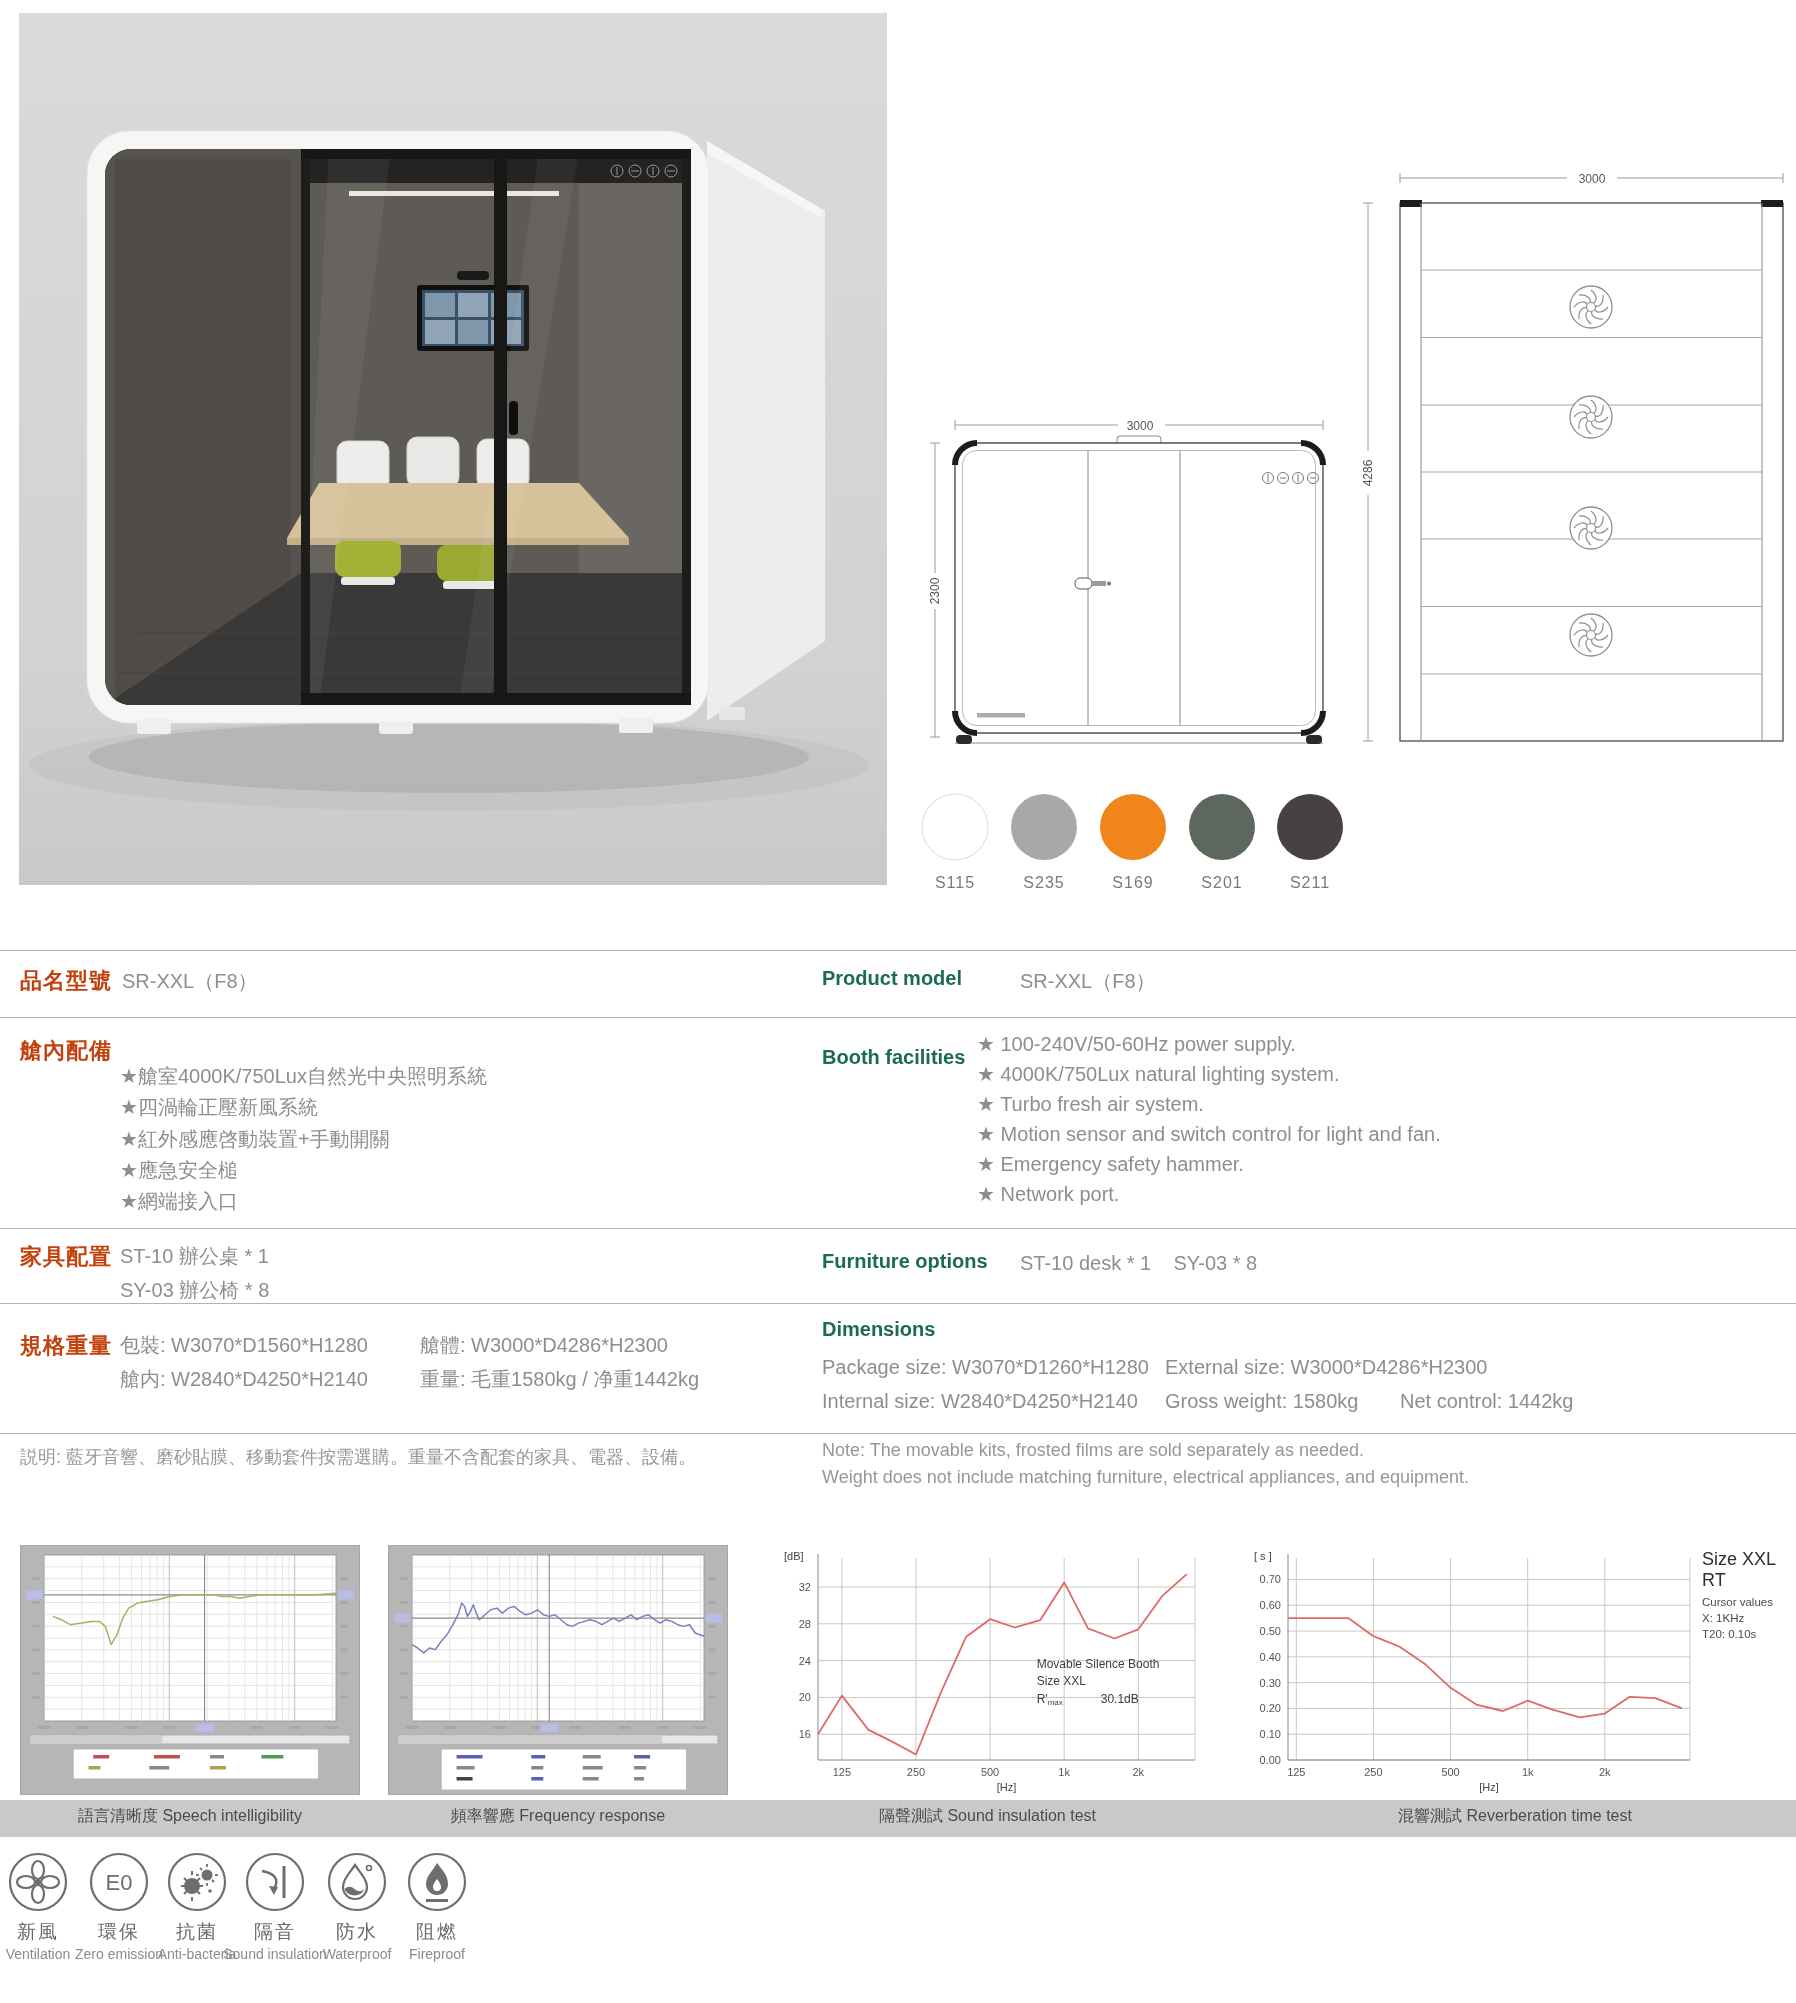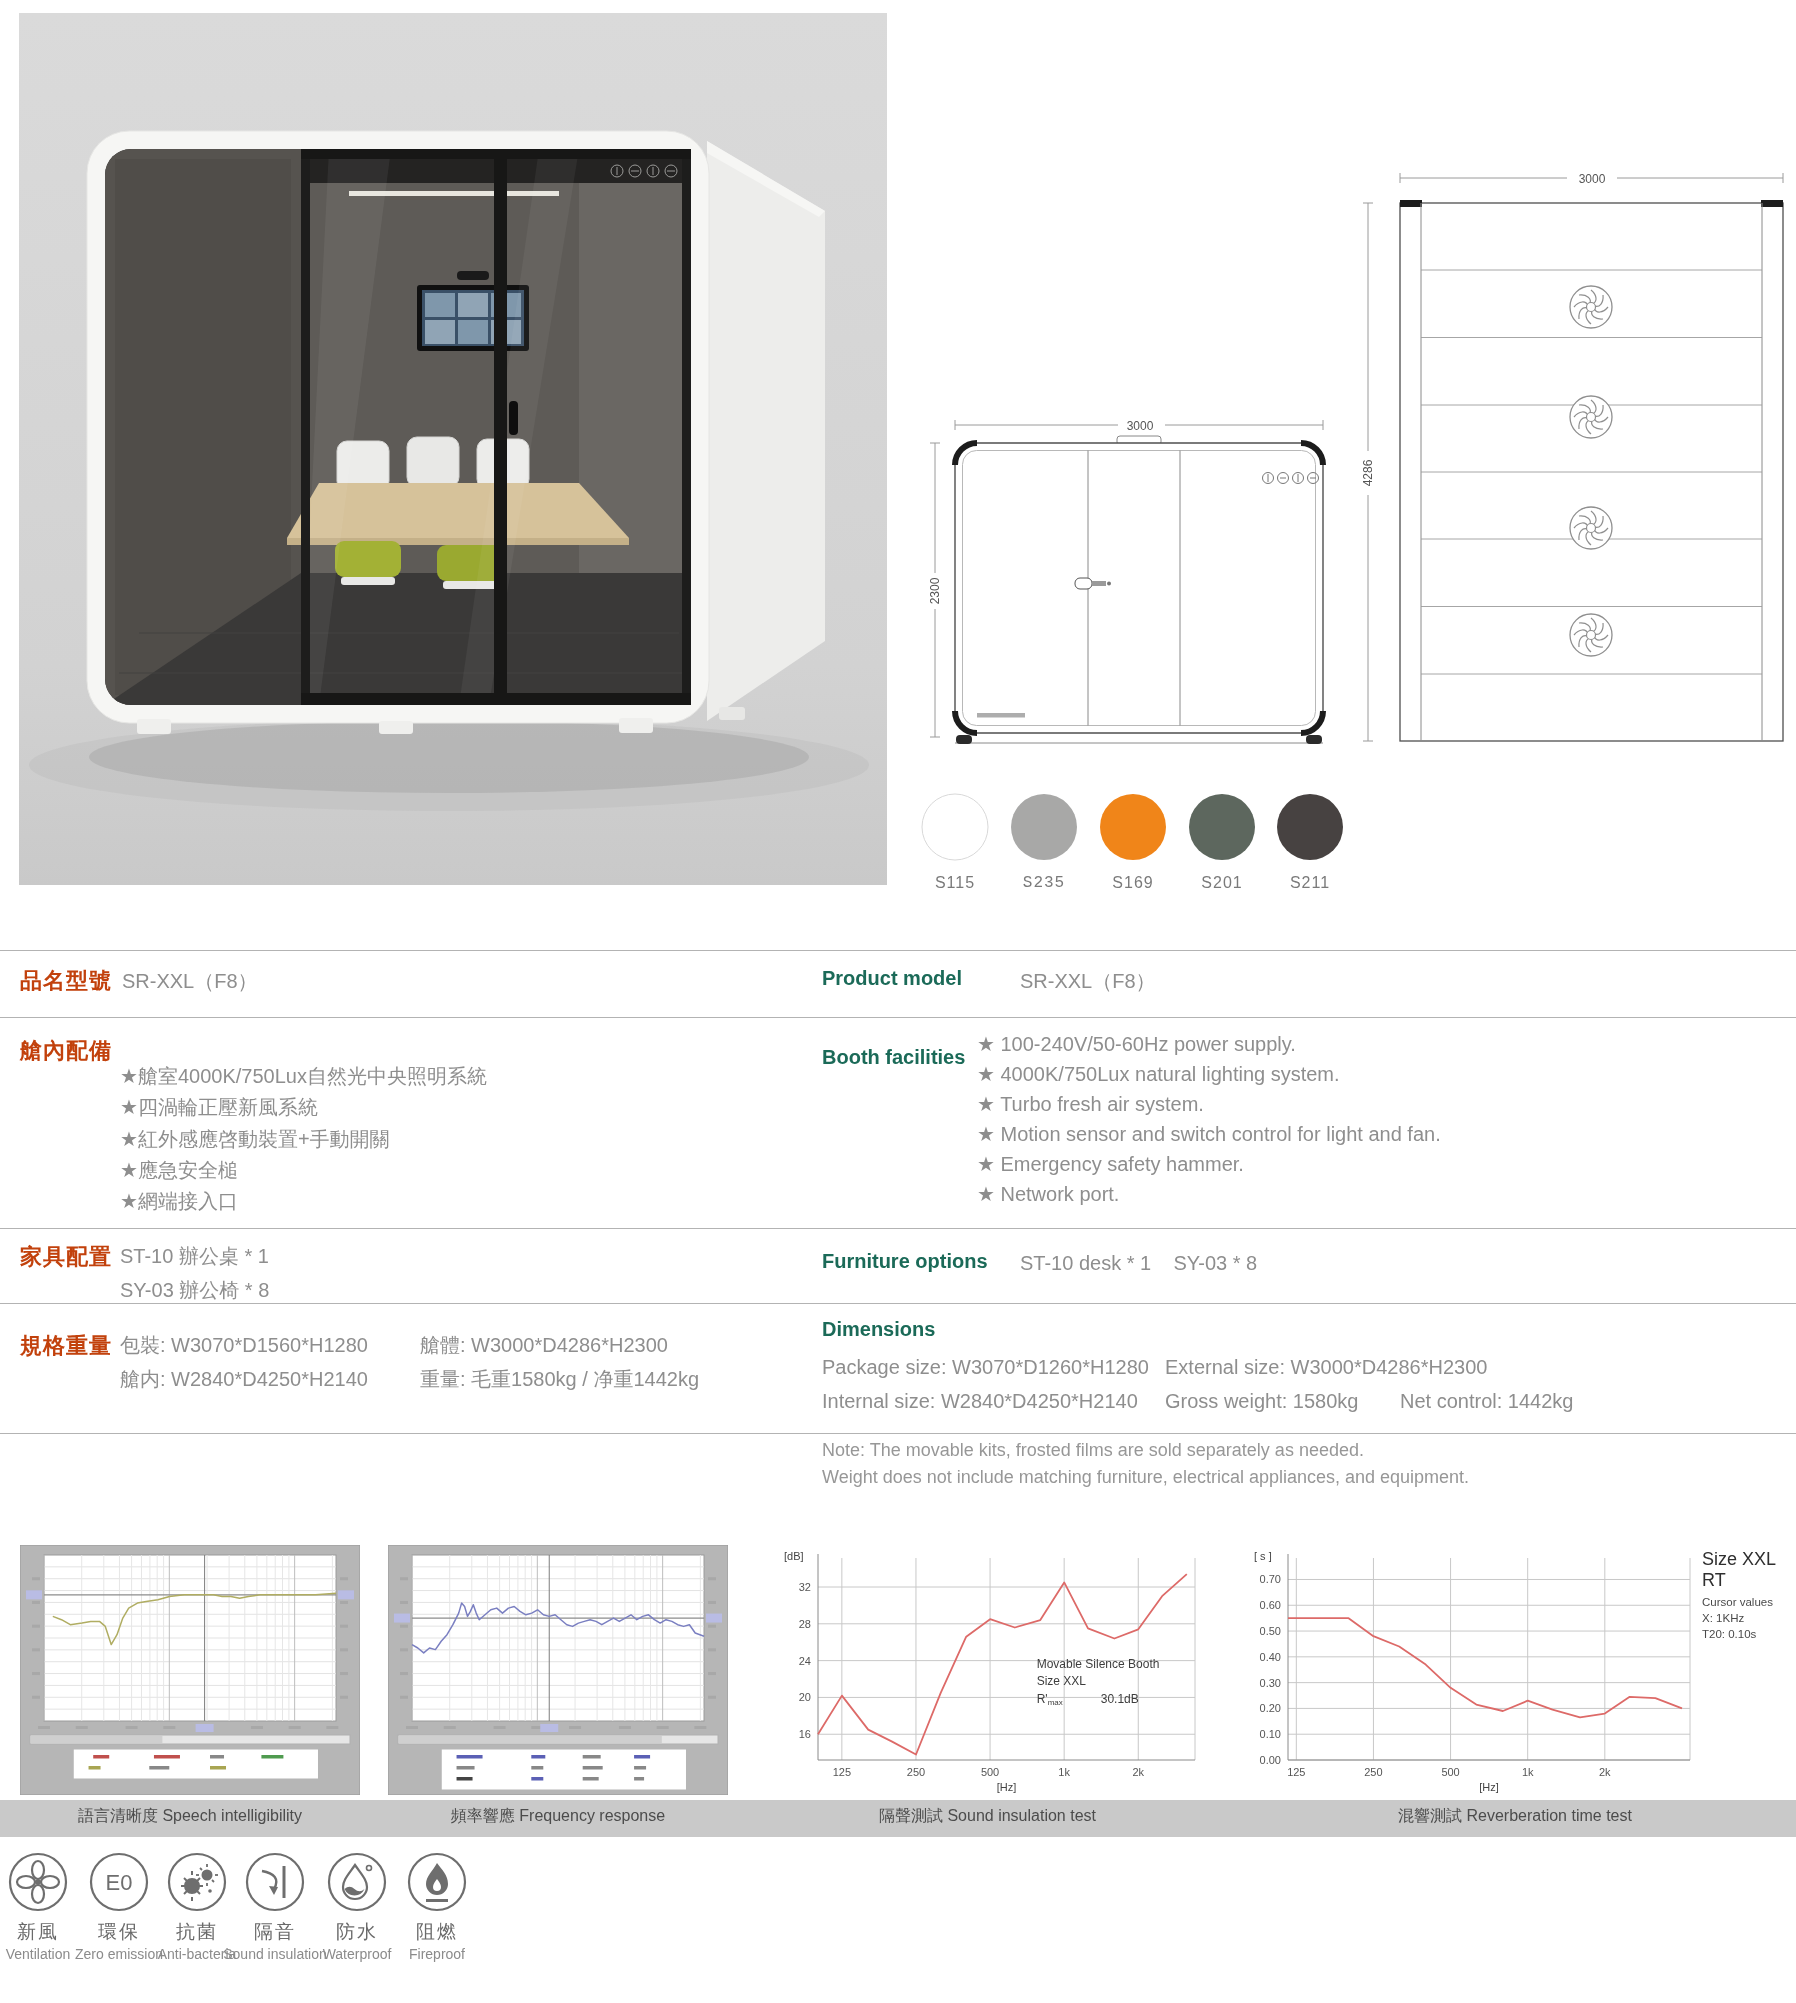--- a/index.html
+++ b/index.html
@@ -221,21 +221,21 @@
     <svg class="abs" style="left:1099px;top:793px;" width="68" height="68">
         <circle cx="34" cy="34" r="33" fill="#f08519"></circle>
       </svg>
     <svg class="abs" style="left:1188px;top:793px;" width="68" height="68">
         <circle cx="34" cy="34" r="33" fill="#5d675e"></circle>
       </svg>
     <svg class="abs" style="left:1276px;top:793px;" width="68" height="68">
         <circle cx="34" cy="34" r="33" fill="#474241"></circle>
       </svg>
     <div class="swatch-code" style="left:910px;">S115</div>
-    <div class="swatch-code" style="left:999px;font-family:Liberation Mono, monospace;">S235</div>
+    <div class="swatch-code" style="left:999px;">S235</div>
     <div class="swatch-code" style="left:1088px;">S169</div>
     <div class="swatch-code" style="left:1177px;">S201</div>
     <div class="swatch-code" style="left:1265px;">S211</div>
   </div>
 
   <div class="divider" style="top:950px;"></div>
   <div class="divider" style="top:1017px;"></div>
   <div class="divider" style="top:1228px;"></div>
   <div class="divider" style="top:1303px;"></div>
   <div class="divider" style="top:1433px;"></div>
@@ -270,20 +270,21 @@
   <div class="abs val" style="left:420px;top:1332px;">艙體: W3000*D4286*H2300</div>
   <div class="abs val" style="left:120px;top:1366px;">艙内: W2840*D4250*H2140</div>
   <div class="abs val" style="left:420px;top:1366px;">重量: 毛重1580kg / 净重1442kg</div>
   <div class="abs en-label" style="left:822px;top:1318px;">Dimensions</div>
   <div class="abs val" style="left:822px;top:1356px;">Package size: W3070*D1260*H1280</div>
   <div class="abs val" style="left:1165px;top:1356px;">External size: W3000*D4286*H2300</div>
   <div class="abs val" style="left:822px;top:1390px;">Internal size: W2840*D4250*H2140</div>
   <div class="abs val" style="left:1165px;top:1390px;">Gross weight: 1580kg</div>
   <div class="abs val" style="left:1400px;top:1390px;">Net control: 1442kg</div>
 
+  <div class="abs note-text" style="left:20px;top:1445px;">説明: 藍牙音響、磨砂貼膜、移動套件按需選購。重量不含配套的家具、電器、設備。</div>
   <div class="abs note-text" style="left:822px;top:1440px;">Note: The movable kits, frosted films are sold separately as needed.</div>
   <div class="abs note-text" style="left:822px;top:1467px;">Weight does not include matching furniture, electrical appliances, and equipment.</div>
 
   <div class="abs" style="left:20px;top:1545px;"><svg width="340" height="250" viewBox="0 0 340 250">
         <rect width="340" height="250" fill="#b6b6b6" stroke="#989898"></rect>
         <rect x="24" y="10" width="292" height="166" fill="#ffffff" stroke="#9a9a9a"></rect>
         <line x1="24" y1="21.857142857142858" x2="316" y2="21.857142857142858" stroke="#e3e3e3"></line>
         <line x1="24" y1="33.714285714285715" x2="316" y2="33.714285714285715" stroke="#e3e3e3"></line>
         <rect x="12" y="32.214285714285715" width="8" height="3" fill="#a8a8a8"></rect>
         <rect x="320" y="32.214285714285715" width="8" height="3" fill="#a8a8a8"></rect>

